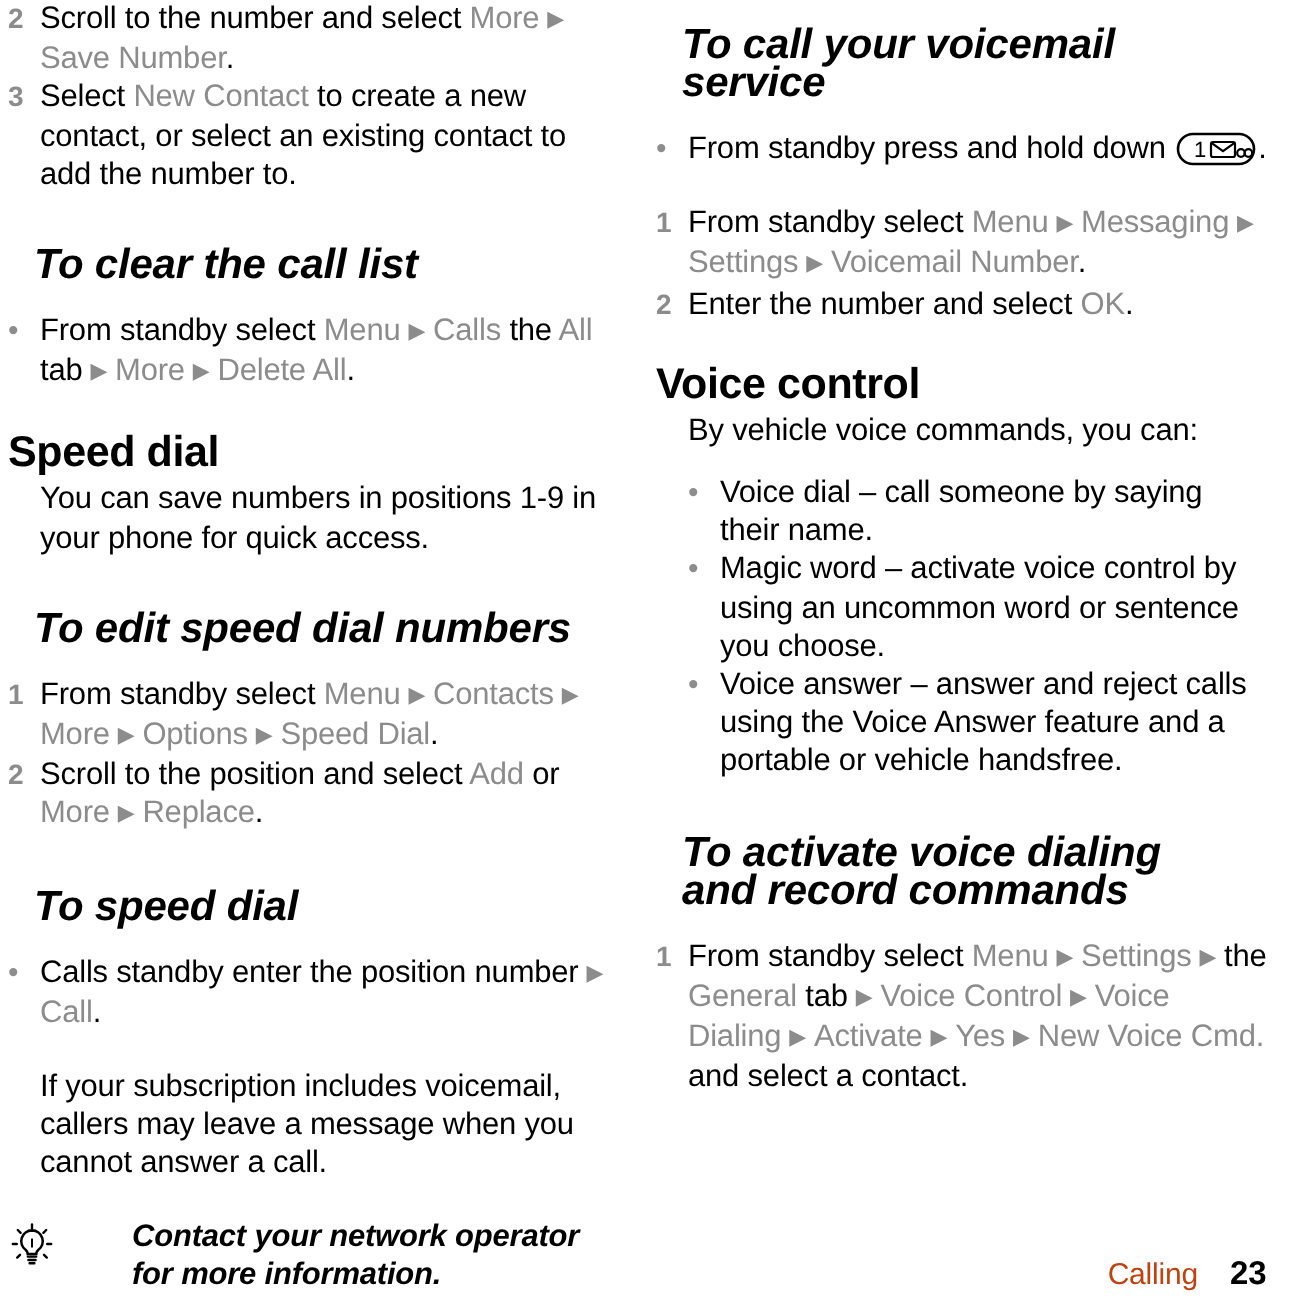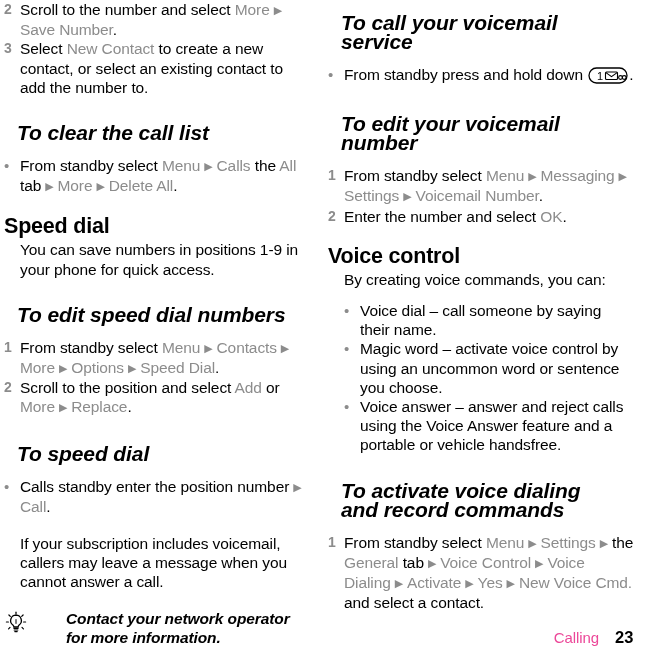--- a/index.html
+++ b/index.html
@@ -131,21 +131,21 @@
   
   .footer {
     position: absolute;
     right: 6px;
     bottom: 6px;
     display: flex;
     align-items: baseline;
     gap: 16px;
   }
   .footer .chap {
-    color: #ec4899;
+    color: #c2410c;
     font-size: 15px;
     letter-spacing: -0.1px;
   }
   .footer .pageno {
     color: #000000;
     font-size: 16.5px;
     font-weight: bold;
     min-width: 26px;
   }
 </style>
@@ -222,34 +222,33 @@
         <span class="txt"><span>From standby press and hold down </span><span class="keyglyph"><svg width="40" height="17" viewBox="0 0 40 17" xmlns="http://www.w3.org/2000/svg">
               <rect x="1" y="1" width="38" height="15" rx="7.5" ry="7.5" fill="none" stroke="#000" stroke-width="1.3"></rect>
               <text x="9" y="12.6" font-family="Liberation Sans, sans-serif" font-size="11" fill="#000">1</text>
               <rect x="17.5" y="5" width="12" height="7.5" rx="1" fill="none" stroke="#000" stroke-width="1.1"></rect>
               <path d="M17.9 5.6 L23.5 9.6 L29.1 5.6" fill="none" stroke="#000" stroke-width="1.1"></path>
               <circle cx="32.5" cy="10.5" r="1.9" fill="none" stroke="#000" stroke-width="1.1"></circle>
               <circle cx="36.2" cy="10.5" r="1.9" fill="none" stroke="#000" stroke-width="1.1"></circle>
             </svg></span><span>.</span></span>
       </div>
       <div style="height: 13px;"></div>
-      <div class="h2">To edit your voicemail number</div>
       <div style="height: 1px;"></div>
       <div class="numitem">
         <span class="num">1</span>
         <span class="txt"><span>From standby select </span><span class="ui">Menu</span><span class="arrow"> ▶ </span><span class="ui">Messaging</span><span class="arrow"> ▶ </span><span class="ui">Settings</span><span class="arrow"> ▶ </span><span class="ui">Voicemail Number</span><span>.</span></span>
       </div>
       <div class="numitem">
         <span class="num">2</span>
         <span class="txt"><span>Enter the number and select </span><span class="ui">OK</span><span>.</span></span>
       </div>
       <div style="height: 17px;"></div>
       <div class="h1">Voice control</div>
       <div style="height: 1px;"></div>
-      <div class="para indent">By creating voice commands, you can:</div>
+      <div class="para indent">By vehicle voice commands, you can:</div>
       <div style="height: 12px;"></div>
       <div class="bulitem sub-bullets">
         <span class="bul">•</span>
         <span class="txt">Voice dial – call someone by saying their name.</span>
       </div>
       <div class="bulitem sub-bullets">
         <span class="bul">•</span>
         <span class="txt">Magic word – activate voice control by using an uncommon word or sentence you choose.</span>
       </div>
       <div class="bulitem sub-bullets">

